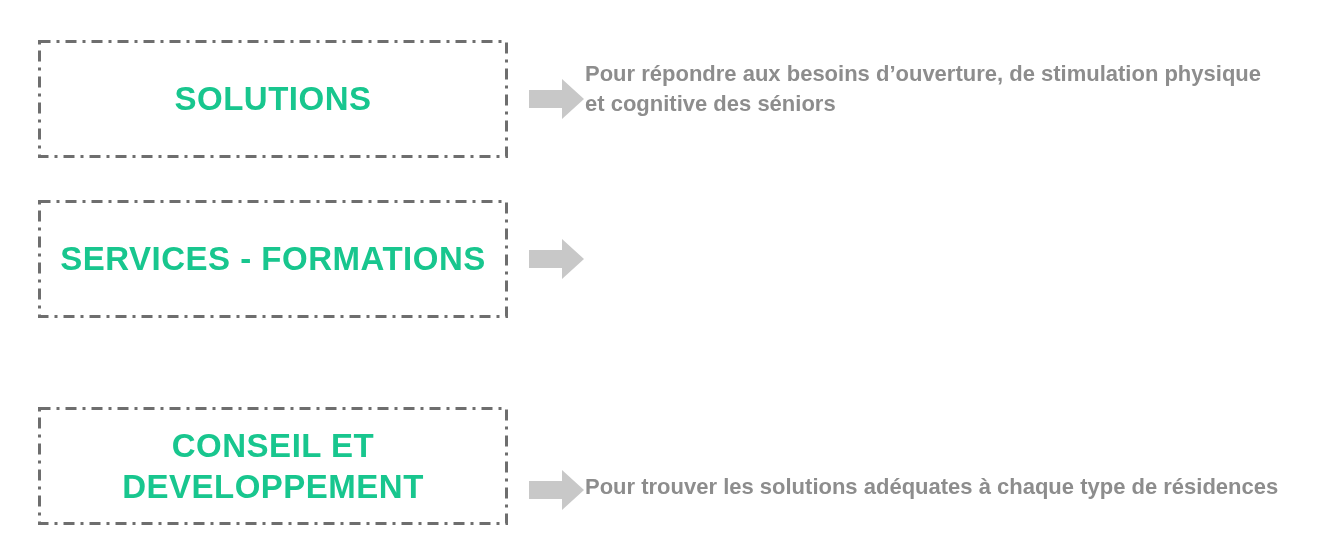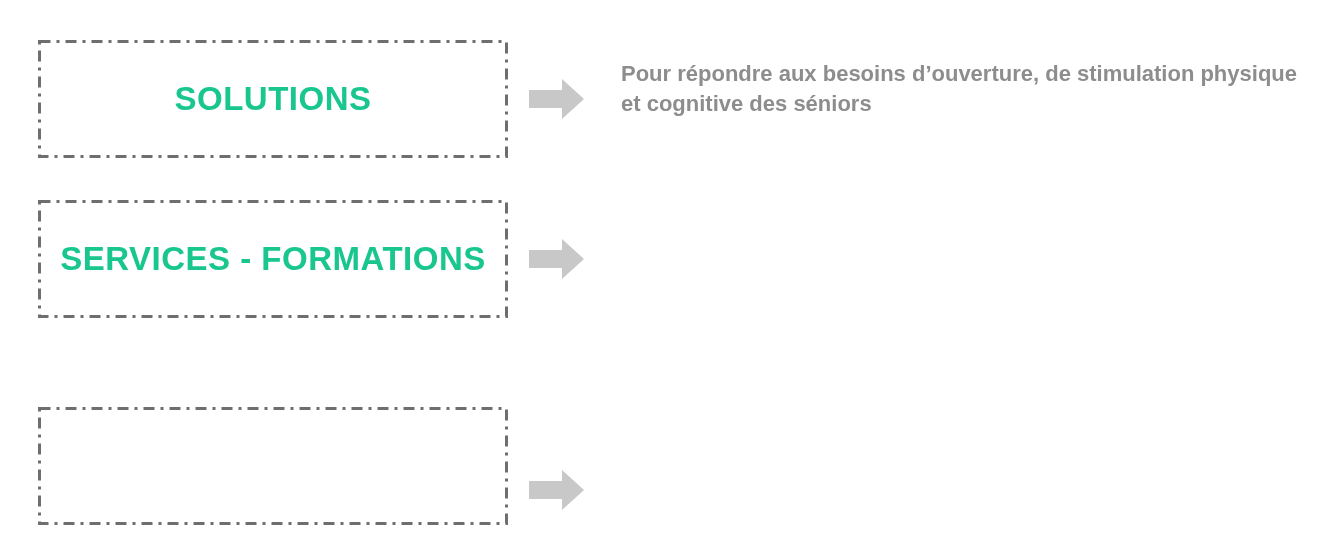--- a/index.html
+++ b/index.html
@@ -54,21 +54,20 @@
     line-height: 1.25;
   }
   .row-3 .box-label { max-width: 330px; }
   .arrow {
     flex: 0 0 auto;
     margin-left: 21px;
   }
   .arrow-shape { fill: var(--arrow-gray); }
   .row-3 .arrow { transform: translateY(24px); }
   .description {
-    margin-left: 36px;
     max-width: 700px;
     color: var(--description-gray);
     font-size: 22px;
     font-weight: bold;
     line-height: 30px;
   }
   .row-1 .description { transform: translateY(-10px); }
   .row-3 .description { transform: translateY(21px); }
 </style>
 </head>
@@ -99,19 +98,21 @@
     <svg class="arrow" width="56" height="44" viewBox="0 0 56 44">
       <polygon class="arrow-shape" points="0,13 33,13 33,2 55,22 33,42 33,31 0,31"></polygon>
     </svg>
   </div>
 
   <div class="row row-3">
     <div class="dashed-box">
       <svg class="border-svg" width="470" height="118">
         <rect class="border-rect" x="1.5" y="1.5" width="467" height="115"></rect>
       </svg>
+      <span class="box-label">CONSEIL ET DEVELOPPEMENT</span>
     </div>
     <svg class="arrow" width="56" height="44" viewBox="0 0 56 44">
       <polygon class="arrow-shape" points="0,13 33,13 33,2 55,22 33,42 33,31 0,31"></polygon>
     </svg>
+    <p class="description">Pour trouver les solutions adéquates à chaque type de résidences</p>
   </div>
 
 </div>
 
 </body></html>

